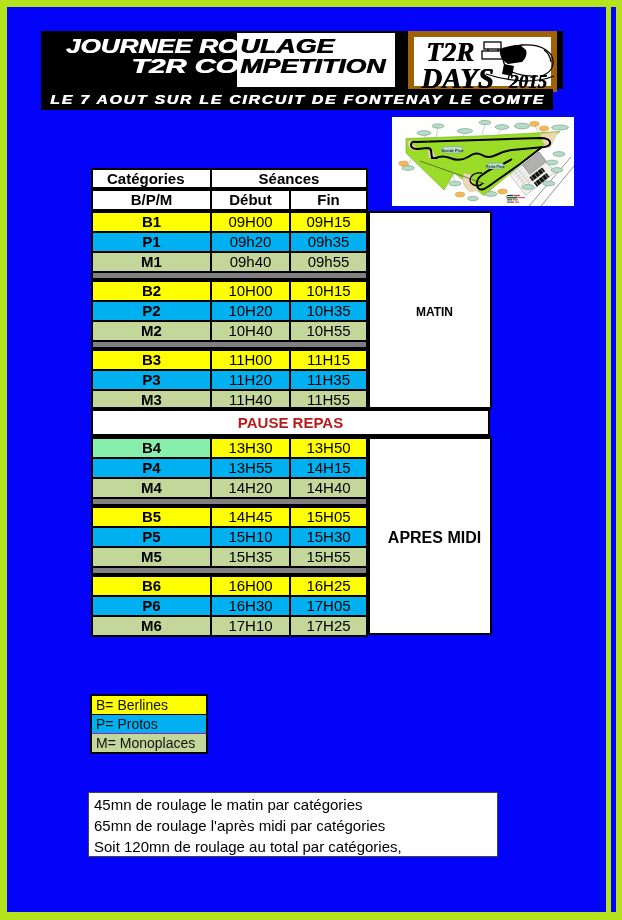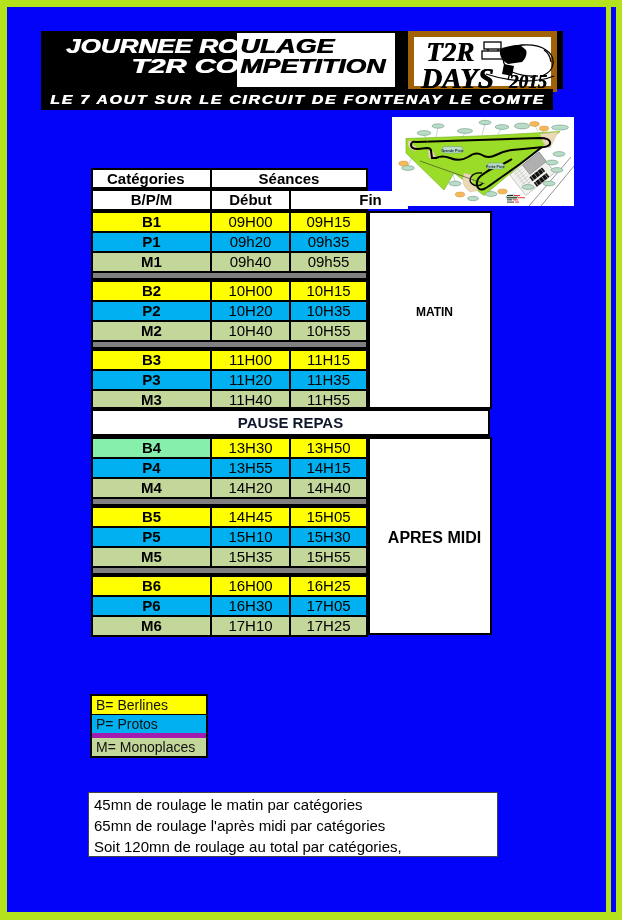--- a/index.html
+++ b/index.html
@@ -144,21 +144,21 @@
 
 <div id="table" class="abs" style="left:91px;top:168px;width:401px;height:466px;font-size:15px;color:#000;">
 
 <div class="abs" style="left:0;top:0;width:277px;height:243px;background:#000;"></div>
 
 <div class="abs bold hl" style="left:2px;top:2px;width:117px;height:17px;background:#fff;"><span style="padding-left:14px;">Catégories</span></div>
 <div class="abs ct bold" style="left:121px;top:2px;width:154px;height:17px;background:#fff;">Séances</div>
 
 <div class="abs ct bold" style="left:2px;top:23px;width:117px;height:18px;background:#fff;">B/P/M</div>
 <div class="abs ct bold" style="left:121px;top:23px;width:77px;height:18px;background:#fff;">Début</div>
-<div class="abs ct bold" style="left:200px;top:23px;width:75px;height:18px;background:#fff;padding-left:42px;">Fin</div>
+<div class="abs ct bold" style="left:200px;top:23px;width:75px;height:18px;background:#fff;">Fin</div>
 
 <div class="abs ct bold" style="left:2px;top:45px;width:117px;height:18px;background:#ffff00;">B1</div>
 <div class="abs ct" style="left:121px;top:45px;width:77px;height:18px;background:#ffff00;">09H00</div>
 <div class="abs ct" style="left:200px;top:45px;width:75px;height:18px;background:#ffff00;">09H15</div>
 
 <div class="abs ct bold" style="left:2px;top:65px;width:117px;height:18px;background:#00b0f0;">P1</div>
 <div class="abs ct" style="left:121px;top:65px;width:77px;height:18px;background:#00b0f0;">09h20</div>
 <div class="abs ct" style="left:200px;top:65px;width:75px;height:18px;background:#00b0f0;">09h35</div>
 
 <div class="abs ct bold" style="left:2px;top:85px;width:117px;height:18px;background:#c4d79b;">M1</div>
@@ -187,21 +187,21 @@
 
 <div class="abs ct bold" style="left:2px;top:203px;width:117px;height:18px;background:#00b0f0;">P3</div>
 <div class="abs ct" style="left:121px;top:203px;width:77px;height:18px;background:#00b0f0;">11H20</div>
 <div class="abs ct" style="left:200px;top:203px;width:75px;height:18px;background:#00b0f0;">11H35</div>
 
 <div class="abs ct bold" style="left:2px;top:223px;width:117px;height:18px;background:#c4d79b;">M3</div>
 <div class="abs ct" style="left:121px;top:223px;width:77px;height:18px;background:#c4d79b;">11H40</div>
 <div class="abs ct" style="left:200px;top:223px;width:75px;height:18px;background:#c4d79b;">11H55</div>
 
 <div class="abs " style="left:0px;top:239px;width:399px;height:32px;background:#000;"></div>
-<div class="abs ct bold" style="left:2px;top:243px;width:395px;height:23px;background:#fff;color:#0f172a;font-size:15px;line-height:23px;">PAUSE REPAS</div>
+<div class="abs ct bold" style="left:2px;top:243px;width:395px;height:23px;background:#fff;color:#b91c1c;font-size:15px;line-height:23px;">PAUSE REPAS</div>
 
 <div class="abs" style="left:0;top:267px;width:277px;height:202px;background:#000;"></div>
 
 <div class="abs ct bold" style="left:2px;top:271px;width:117px;height:18px;background:#86efac;">B4</div>
 <div class="abs ct" style="left:121px;top:271px;width:77px;height:18px;background:#ffff00;">13H30</div>
 <div class="abs ct" style="left:200px;top:271px;width:75px;height:18px;background:#ffff00;">13H50</div>
 
 <div class="abs ct bold" style="left:2px;top:291px;width:117px;height:18px;background:#00b0f0;">P4</div>
 <div class="abs ct" style="left:121px;top:291px;width:77px;height:18px;background:#00b0f0;">13H55</div>
 <div class="abs ct" style="left:200px;top:291px;width:75px;height:18px;background:#00b0f0;">14H15</div>
@@ -240,21 +240,21 @@
 
 <div class="abs ct bold" style="left:277px;top:43px;width:124px;height:198px;background:#fff;border:2px solid #000;box-sizing:border-box;line-height:198px;font-size:12px;text-indent:9px;">MATIN</div>
 
 <div class="abs ct bold" style="left:277px;top:269px;width:124px;height:198px;background:#fff;border:2px solid #000;box-sizing:border-box;line-height:198px;font-size:16px;text-indent:9px;">APRES MIDI</div>
 </div>
 
 <div class="abs" style="left:90px;top:694px;width:114px;border:2px solid #000;font-size:14px;color:#111;">
 
   <div style="background:#ffff00;height:18px;line-height:18px;padding-left:4px;border-bottom:1px solid #000;">B= Berlines</div>
 
-  <div style="background:#00b0f0;height:18px;line-height:18px;padding-left:4px;border-bottom:5px solid #a21caf;">P= Protos</div>
+  <div style="background:#00b0f0;height:18px;line-height:18px;padding-left:4px;border-bottom:1px solid #a21caf;">P= Protos</div>
 
   <div style="background:#c4d79b;height:18px;line-height:18px;padding-left:4px;">M= Monoplaces</div>
 </div>
 
 <div class="abs" style="left:88px;top:792px;width:403px;height:62px;background:#fff;border:1px solid #444;font-size:15px;color:#000;line-height:21px;padding:1px 0 0 5px;">
   45mn de roulage le matin par catégories<br>
   65mn de roulage l'après midi par catégories<br>
   Soit 120mn de roulage au total par catégories,
 </div>
 

